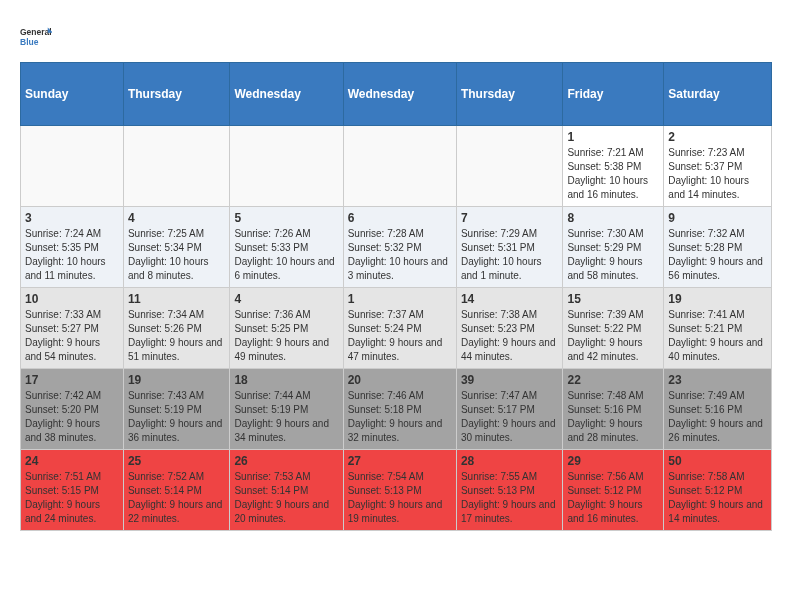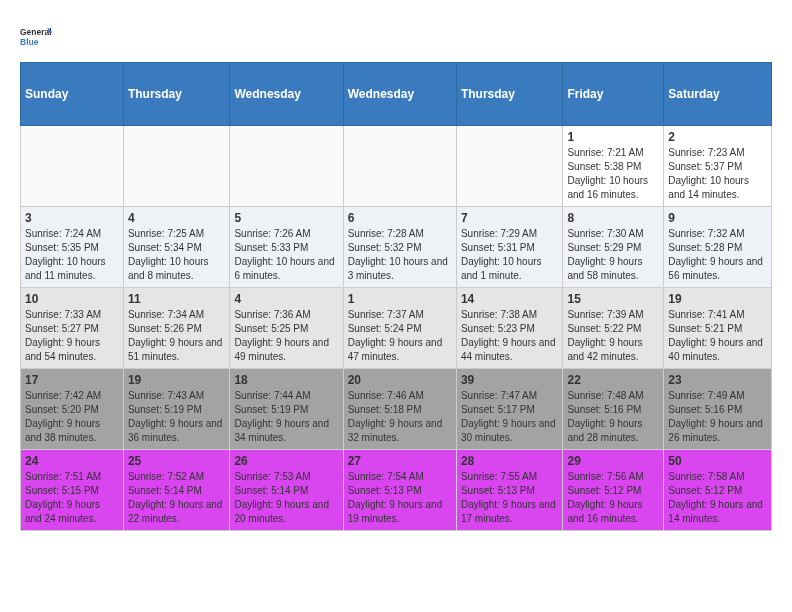--- a/index.html
+++ b/index.html
@@ -209,21 +209,21 @@
         </td>
         <td>
           <span class="day-num">22</span>
           <div class="day-info">Sunrise: 7:48 AM<br>Sunset: 5:16 PM<br>Daylight: 9 hours and 28 minutes.</div>
         </td>
         <td>
           <span class="day-num">23</span>
           <div class="day-info">Sunrise: 7:49 AM<br>Sunset: 5:16 PM<br>Daylight: 9 hours and 26 minutes.</div>
         </td>
       </tr>
-      <tr style="background-color: #d946ef;">
+      <tr style="background-color: #ef4444;">
         <td>
           <span class="day-num">24</span>
           <div class="day-info">Sunrise: 7:51 AM<br>Sunset: 5:15 PM<br>Daylight: 9 hours and 24 minutes.</div>
         </td>
         <td>
           <span class="day-num">25</span>
           <div class="day-info">Sunrise: 7:52 AM<br>Sunset: 5:14 PM<br>Daylight: 9 hours and 22 minutes.</div>
         </td>
         <td>
           <span class="day-num">26</span>

